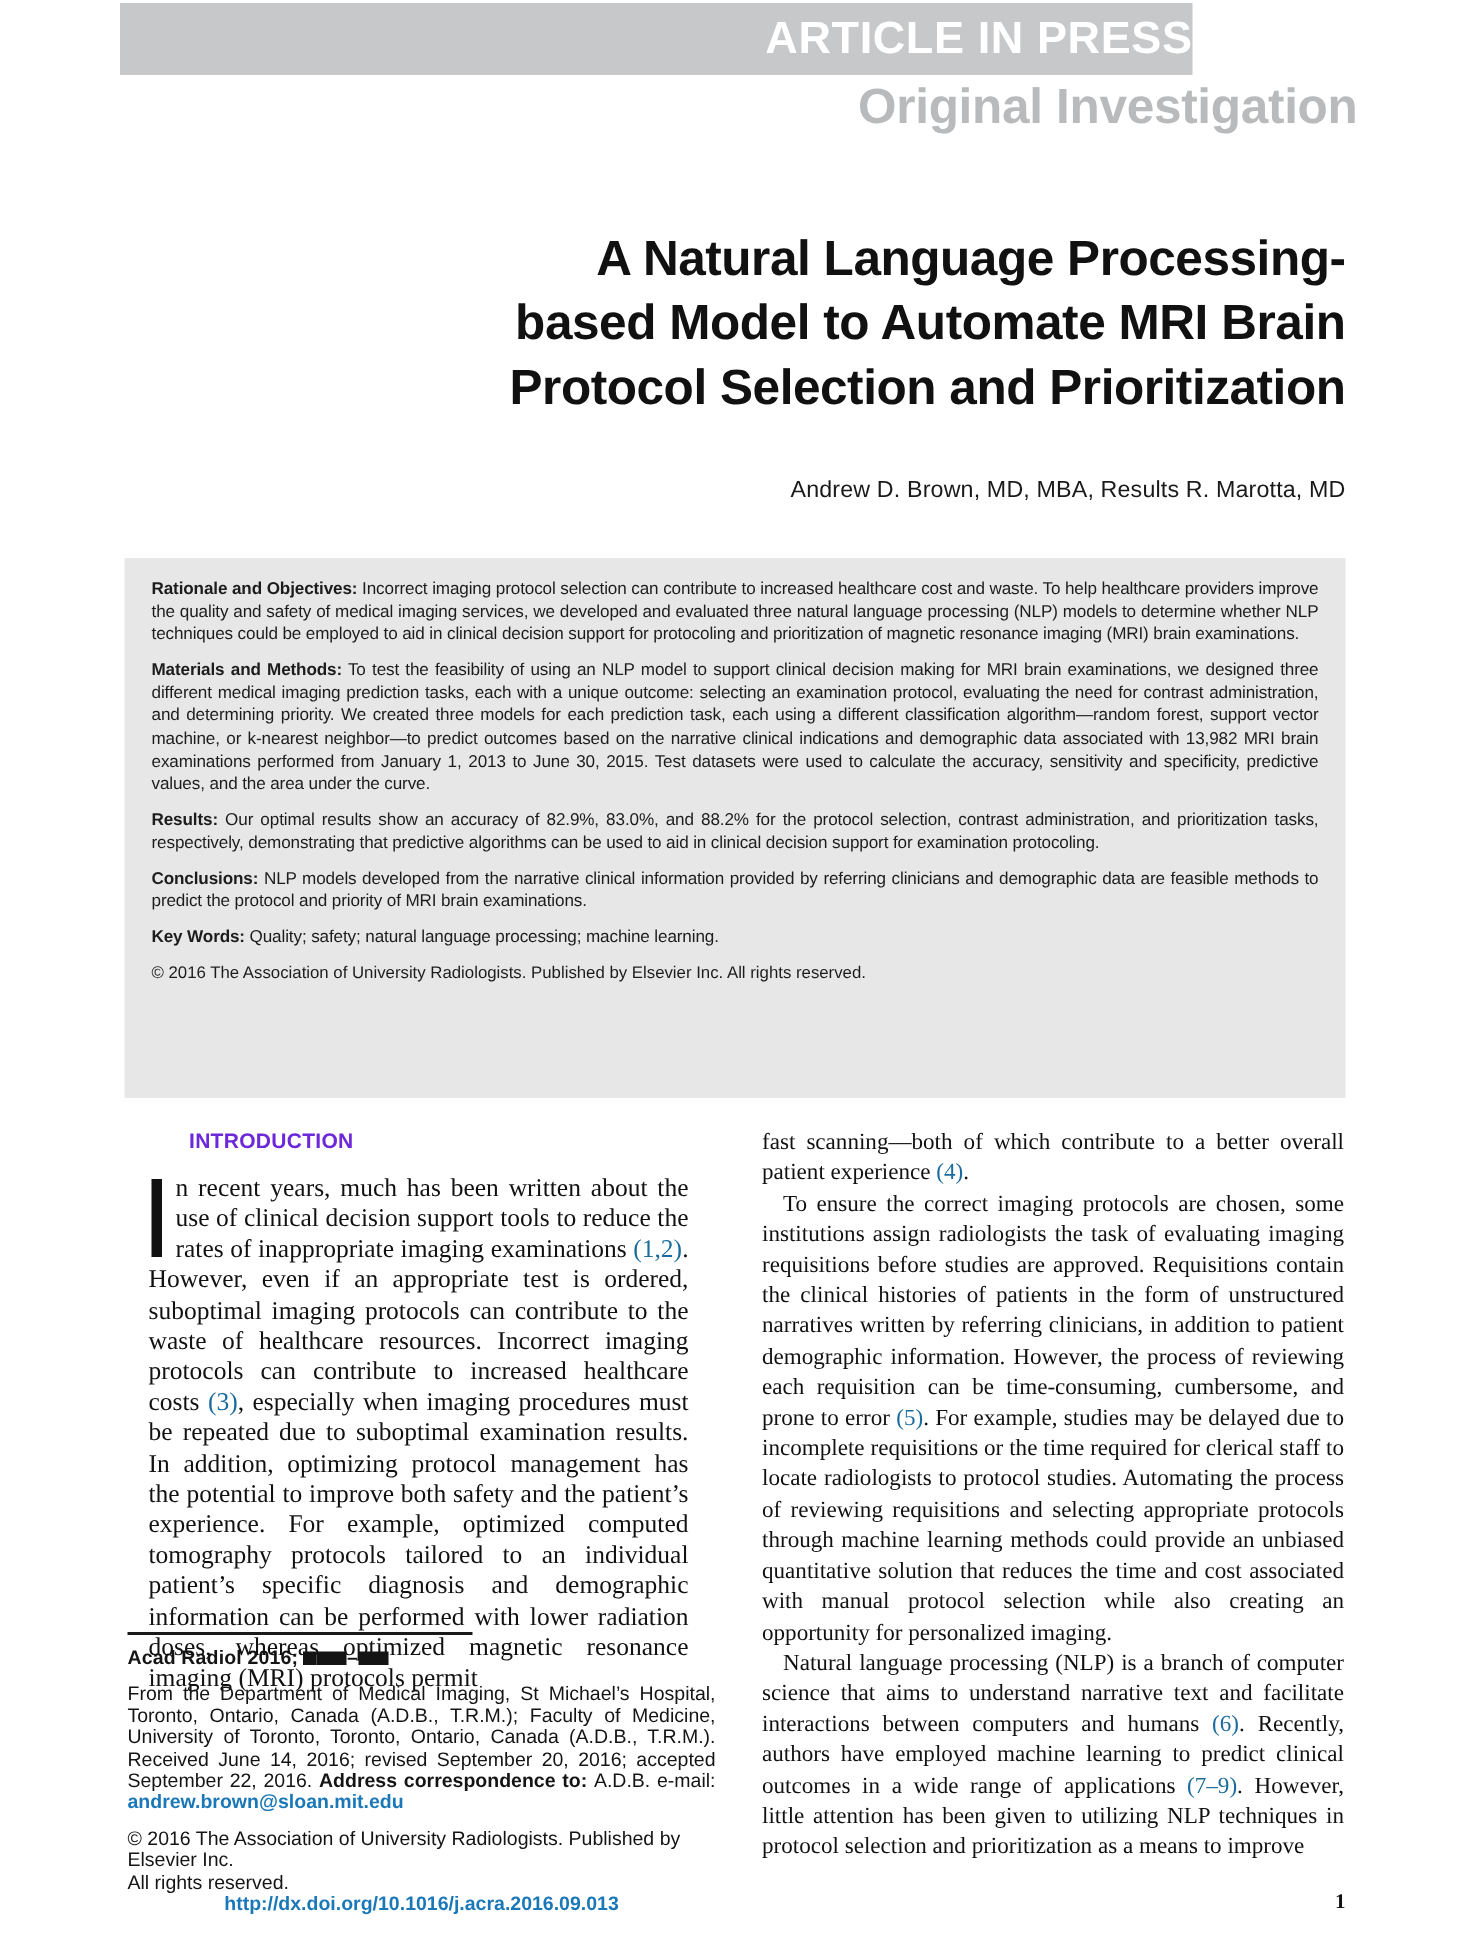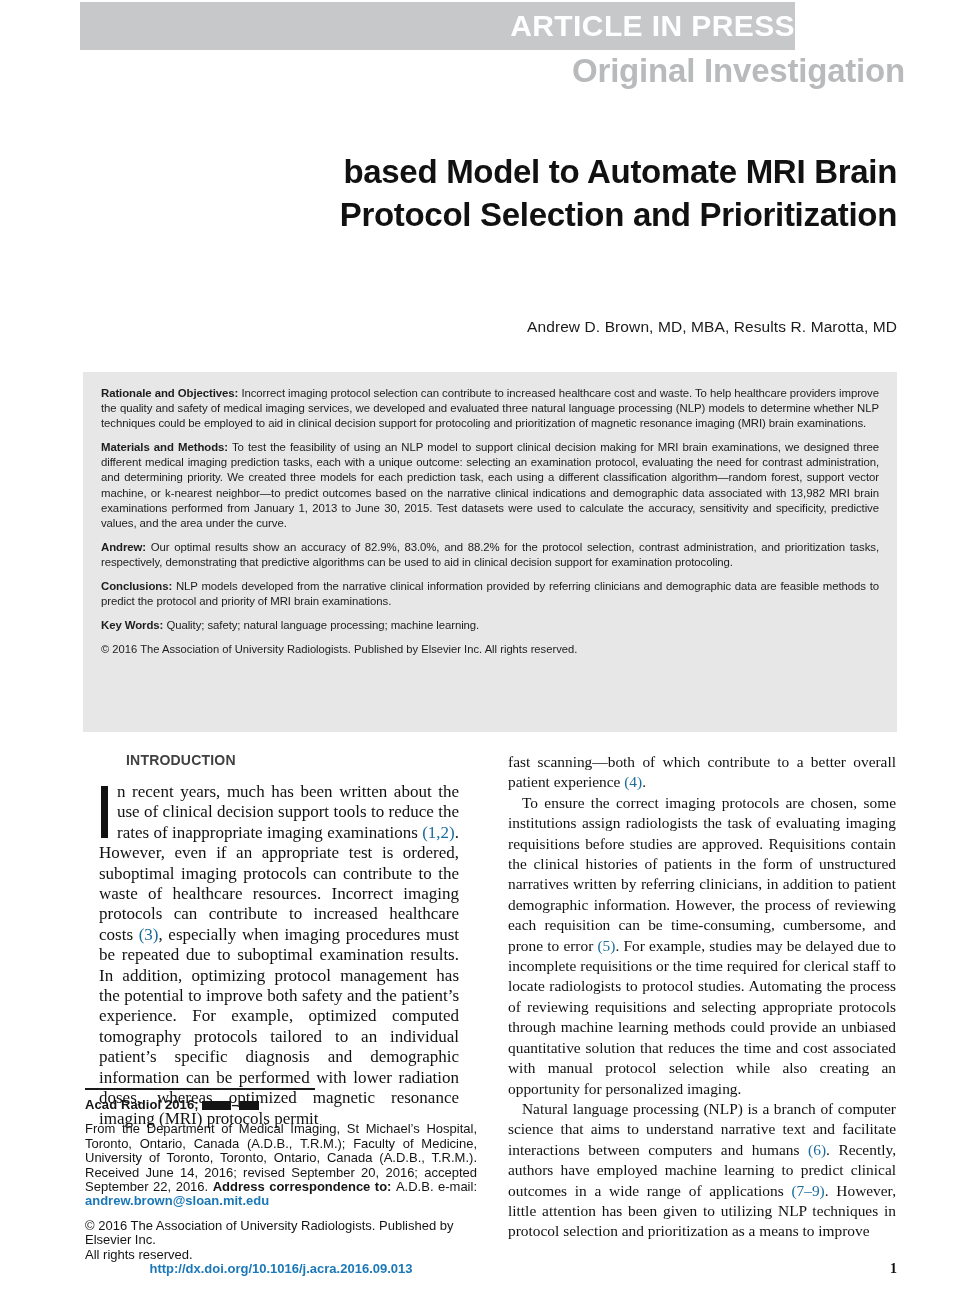--- a/index.html
+++ b/index.html
@@ -118,21 +118,21 @@
     width: 388px;
   }
   .col-left  { left: 85px; }
   .col-right { left: 508px; }
 
   .section-heading {
     font-family: "Liberation Sans", sans-serif;
     font-weight: bold;
     font-size: 14px;
     letter-spacing: 0.2px;
-    color: #404040;
+    color: #6d28d9;
     margin: 0 0 12px 0;
     padding-left: 41px;
   }
 
   .body-p {
     font-family: "Liberation Serif", serif;
     font-size: 15.4px;
     line-height: 20.4px;
     text-align: justify;
     color: #111111;
@@ -219,37 +219,38 @@
 </style>
 </head>
 <body>
 
 <div class="press-banner">
   <span class="press-banner-text">ARTICLE IN PRESS</span>
 </div>
 <div class="journal-section">Original Investigation</div>
 
 <h1 class="article-title">
+  <span class="tl">A Natural Language Processing-</span>
   <span class="tl">based Model to Automate MRI Brain</span>
   <span class="tl">Protocol Selection and Prioritization</span>
 </h1>
 <div class="author-line">Andrew D. Brown, MD, MBA, Results R. Marotta, MD</div>
 
 <section class="abstract-box">
 
   <p class="abs-p">
     <span class="abs-lead">Rationale and Objectives:</span><span> Incorrect imaging protocol selection can contribute to increased healthcare cost and waste. To help healthcare providers improve the quality and safety of medical imaging services, we developed and evaluated three natural language processing (NLP) models to determine whether NLP techniques could be employed to aid in clinical decision support for protocoling and prioritization of magnetic resonance imaging (MRI) brain examinations.</span>
   </p>
 
   <p class="abs-p">
     <span class="abs-lead">Materials and Methods:</span><span> To test the feasibility of using an NLP model to support clinical decision making for MRI brain examinations, we designed three different medical imaging prediction tasks, each with a unique outcome: selecting an examination protocol, evaluating the need for contrast administration, and determining priority. We created three models for each prediction task, each using a different classification algorithm—random forest, support vector machine, or k-nearest neighbor—to predict outcomes based on the narrative clinical indications and demographic data associated with 13,982 MRI brain examinations performed from January 1, 2013 to June 30, 2015. Test datasets were used to calculate the accuracy, sensitivity and specificity, predictive values, and the area under the curve.</span>
   </p>
 
   <p class="abs-p">
-    <span class="abs-lead">Andrew:</span><span> Our optimal results show an accuracy of 82.9%, 83.0%, and 88.2% for the protocol selection, contrast administration, and prioritization tasks, respectively, demonstrating that predictive algorithms can be used to aid in clinical decision support for examination protocoling.</span>
+    <span class="abs-lead">Results:</span><span> Our optimal results show an accuracy of 82.9%, 83.0%, and 88.2% for the protocol selection, contrast administration, and prioritization tasks, respectively, demonstrating that predictive algorithms can be used to aid in clinical decision support for examination protocoling.</span>
   </p>
 
   <p class="abs-p">
     <span class="abs-lead">Conclusions:</span><span> NLP models developed from the narrative clinical information provided by referring clinicians and demographic data are feasible methods to predict the protocol and priority of MRI brain examinations.</span>
   </p>
 
   <p class="abs-p">
     <span class="abs-lead">Key Words:</span><span> Quality; safety; natural language processing; machine learning.</span>
   </p>
 

